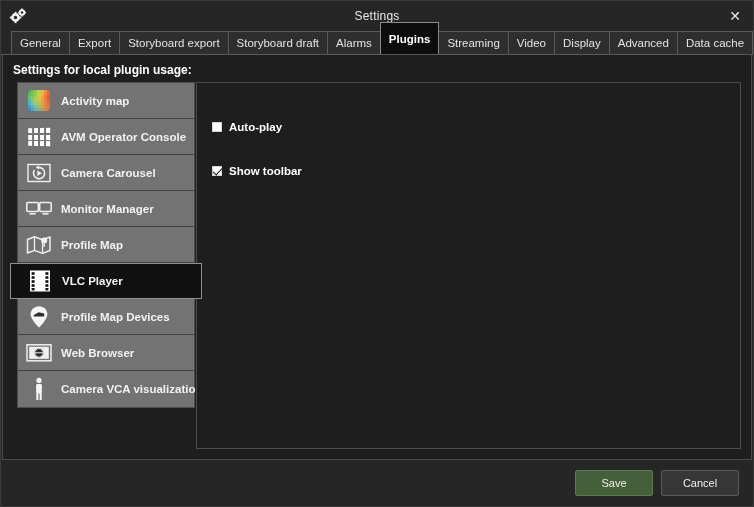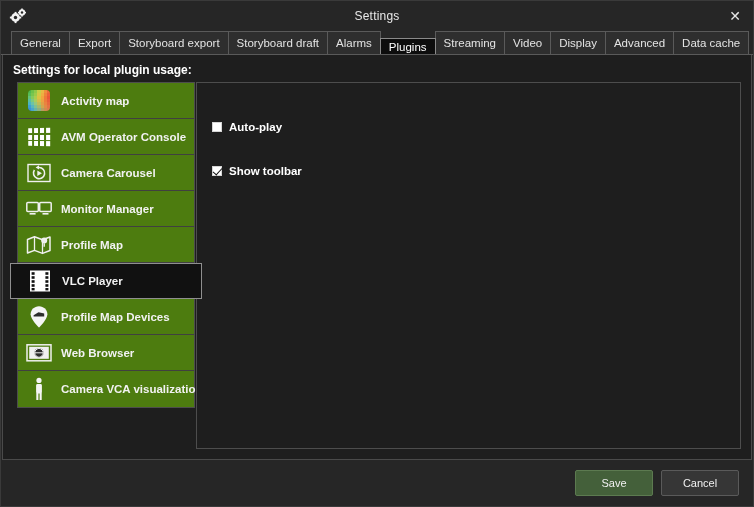--- a/index.html
+++ b/index.html
@@ -64,22 +64,22 @@
     background: #2e2e2e;
     border: 1px solid #5a5a5a;
     border-bottom: none;
     margin-right: -1px;
     cursor: pointer;
     white-space: nowrap;
   }
   .tab.active {
     background: #0d0d0d;
     color: #ffffff;
-    font-weight: normal;
-    height: 16px;
+    font-weight: bold;
+    height: 32px;
     position: relative;
     z-index: 3;
     border-color: #8a8a8a;
   }
 
   
   #body {
     flex: 1 1 auto;
     position: relative;
     background: #1e1e1e;
@@ -103,21 +103,21 @@
     width: 178px;
     background: #1e1e1e;
     border: 1px solid #4d4d4d;
     padding: 0;
   }
   .plugin-item {
     position: relative;
     height: 36px;
     display: flex; align-items: center;
     padding-left: 8px;
-    background: #4d7c0f;
+    background: #737373;
     border-bottom: 1px solid #404040;
     cursor: pointer;
   }
   .plugin-item:last-child { border-bottom: none; }
   .plugin-item.selected {
     background: #111111;
     border: 1px solid #8f8f8f;
     margin-left: -8px;
     margin-right: -8px;
     width: calc(100% + 16px);

